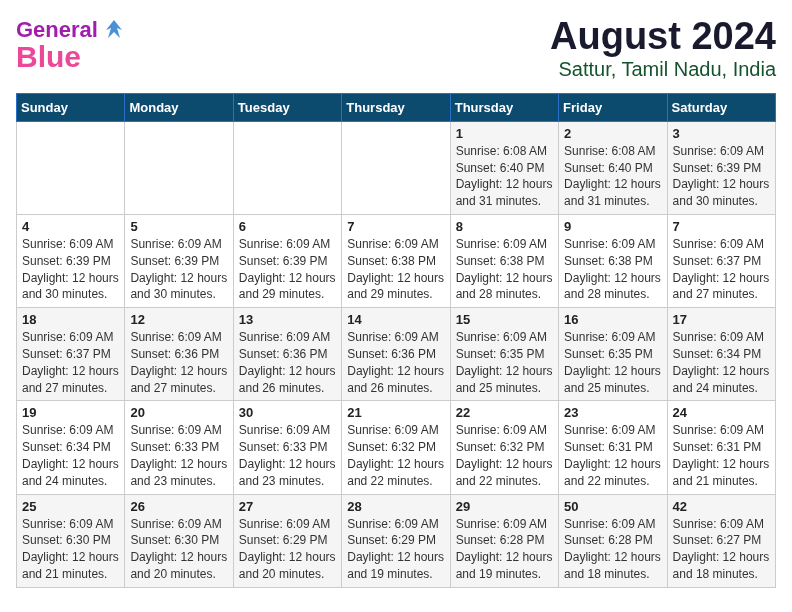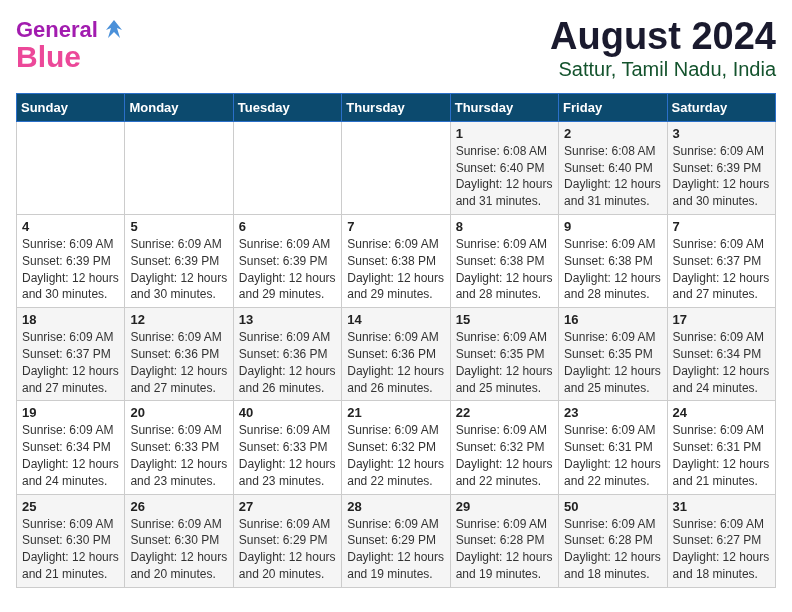--- a/index.html
+++ b/index.html
@@ -255,21 +255,21 @@
 and 24 minutes.</div>
         </td>
         <td>
           <span class="day-num">20</span>
           <div class="day-info" style="white-space: pre-line;">Sunrise: 6:09 AM
 Sunset: 6:33 PM
 Daylight: 12 hours
 and 23 minutes.</div>
         </td>
         <td>
-          <span class="day-num">40</span>
+          <span class="day-num">30</span>
           <div class="day-info" style="white-space: pre-line;">Sunrise: 6:09 AM
 Sunset: 6:33 PM
 Daylight: 12 hours
 and 23 minutes.</div>
         </td>
         <td>
           <span class="day-num">21</span>
           <div class="day-info" style="white-space: pre-line;">Sunrise: 6:09 AM
 Sunset: 6:32 PM
 Daylight: 12 hours
@@ -334,21 +334,21 @@
 and 19 minutes.</div>
         </td>
         <td>
           <span class="day-num">50</span>
           <div class="day-info" style="white-space: pre-line;">Sunrise: 6:09 AM
 Sunset: 6:28 PM
 Daylight: 12 hours
 and 18 minutes.</div>
         </td>
         <td>
-          <span class="day-num">31</span>
+          <span class="day-num">42</span>
           <div class="day-info" style="white-space: pre-line;">Sunrise: 6:09 AM
 Sunset: 6:27 PM
 Daylight: 12 hours
 and 18 minutes.</div>
         </td>
       </tr>
     </tbody>
 </table>
 
 </body></html>

